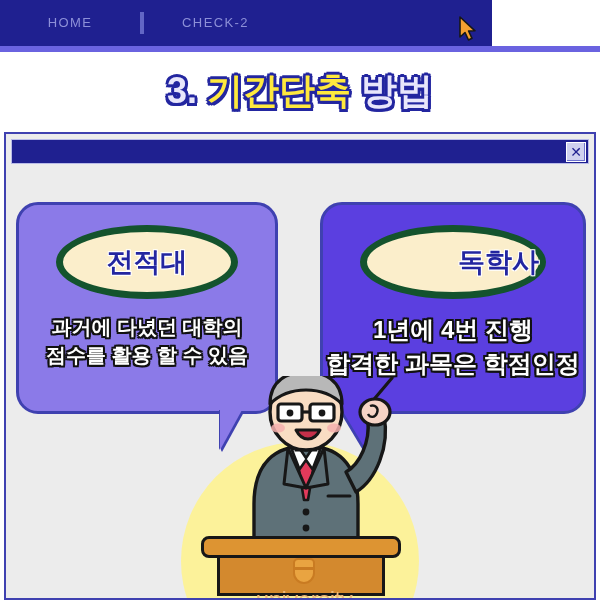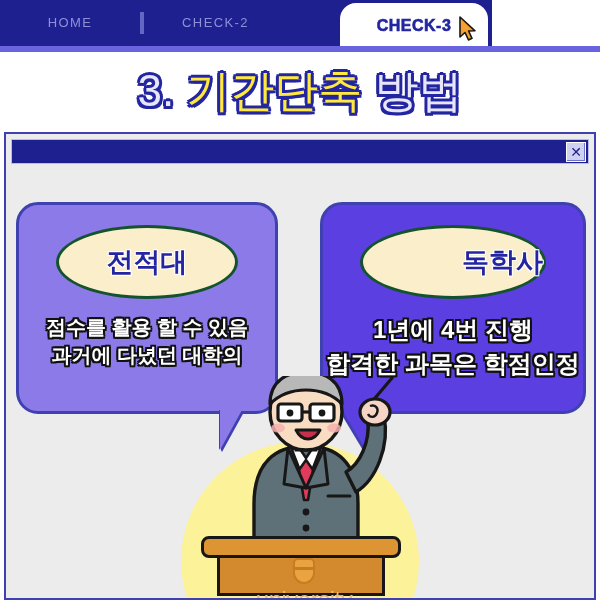--- a/index.html
+++ b/index.html
@@ -51,21 +51,21 @@
   .stripe {
     position: absolute; left: 0; top: 46px; width: 600px; height: 6px;
     background: #6a63e0;
   }
   .title-band {
     position: absolute; left: 0; top: 52px; width: 600px; height: 78px;
     background: #ffffff;
     display: flex; align-items: center; justify-content: center;
   }
   .title-text {
-    font-size: 44px; font-weight: normal; letter-spacing: 0px;
+    font-size: 36px; font-weight: bold; letter-spacing: 0px;
     white-space: nowrap;
   }
   .t-white {
     color: #e8e6fb;
     text-shadow:
       -2.5px -2.5px 0 #2326a0, 2.5px -2.5px 0 #2326a0,
       -2.5px 2.5px 0 #2326a0, 2.5px 2.5px 0 #2326a0,
       0 -3px 0 #2326a0, 0 3px 0 #2326a0, -3px 0 0 #2326a0, 3px 0 0 #2326a0;
   }
   .t-yellow {
@@ -119,21 +119,21 @@
     display: flex; flex-direction: column; align-items: center;
   }
   .bubble.left  { left: 10px;  top: 38px; width: 262px; height: 212px; }
   .bubble.right { left: 314px; top: 38px; width: 266px; height: 212px;
                   background: #5b3fe0; }
 
   .badge {
     margin-top: 20px;
     width: 182px; height: 74px;
     background: #fbeecb;
-    border: 3px solid #14532d;
+    border: 7px solid #14532d;
     border-radius: 50%;
     display: flex; align-items: center; justify-content: center;
   }
   .bubble.right .badge { width: 186px; justify-content: flex-end; }
   .badge-text {
     font-size: 27px; font-weight: bold; color: #2326a0;
     text-shadow: -1px -1px 0 #fff, 1px -1px 0 #fff, -1px 1px 0 #fff, 1px 1px 0 #fff;
   }
   .bubble-lines {
     margin-top: 14px; text-align: center; width: 100%;
@@ -199,23 +199,20 @@
 <div id="app">
 
   <div class="navbar">
     <div class="nav-items">
       <div class="nav-item home">HOME</div>
       <div class="nav-div"></div>
       <div class="nav-div"></div>
       <div class="nav-item c2">CHECK-2</div>
     </div>
 
-    <div class="nav-tab-active">
-      <span class="tab-label">CHECK-3</span>
-    </div>
 
     <svg class="cursor-icon" viewBox="0 0 22 26">
       <path d="M2 1 L2 21 L7 16.5 L10.5 24 L14 22.3 L10.6 15 L17 14.8 Z" fill="#f5a030" stroke="#171717" stroke-width="1.6" stroke-linejoin="round"></path>
     </svg>
   </div>
 
   <div class="stripe"></div>
 
   <div class="title-band">
     <div class="title-text">
@@ -231,22 +228,22 @@
 
     <div class="stage">
 
       <div class="yellow-circle"></div>
 
       <div class="bubble left">
         <div class="badge">
           <span class="badge-text">전적대</span>
         </div>
         <div class="bubble-lines">
+          <div class="bubble-line">과거에 다녔던 대학의</div>
           <div class="bubble-line">점수를 활용 할 수 있음</div>
-          <div class="bubble-line">과거에 다녔던 대학의</div>
         </div>
       </div>
       <div class="tail tail-left"></div>
 
       <div class="bubble right">
         <div class="badge">
           <span class="badge-text">독학사</span>
         </div>
         <div class="bubble-lines">
           <div class="bubble-line">1년에 4번 진행</div>

